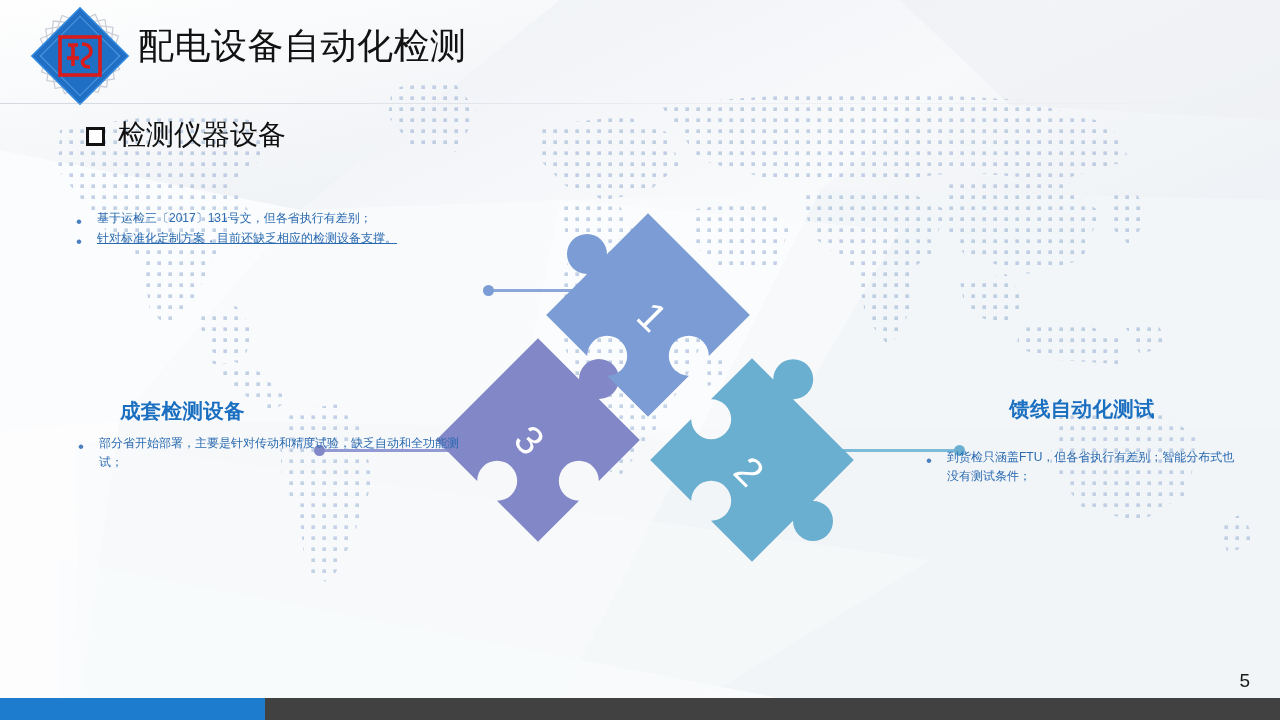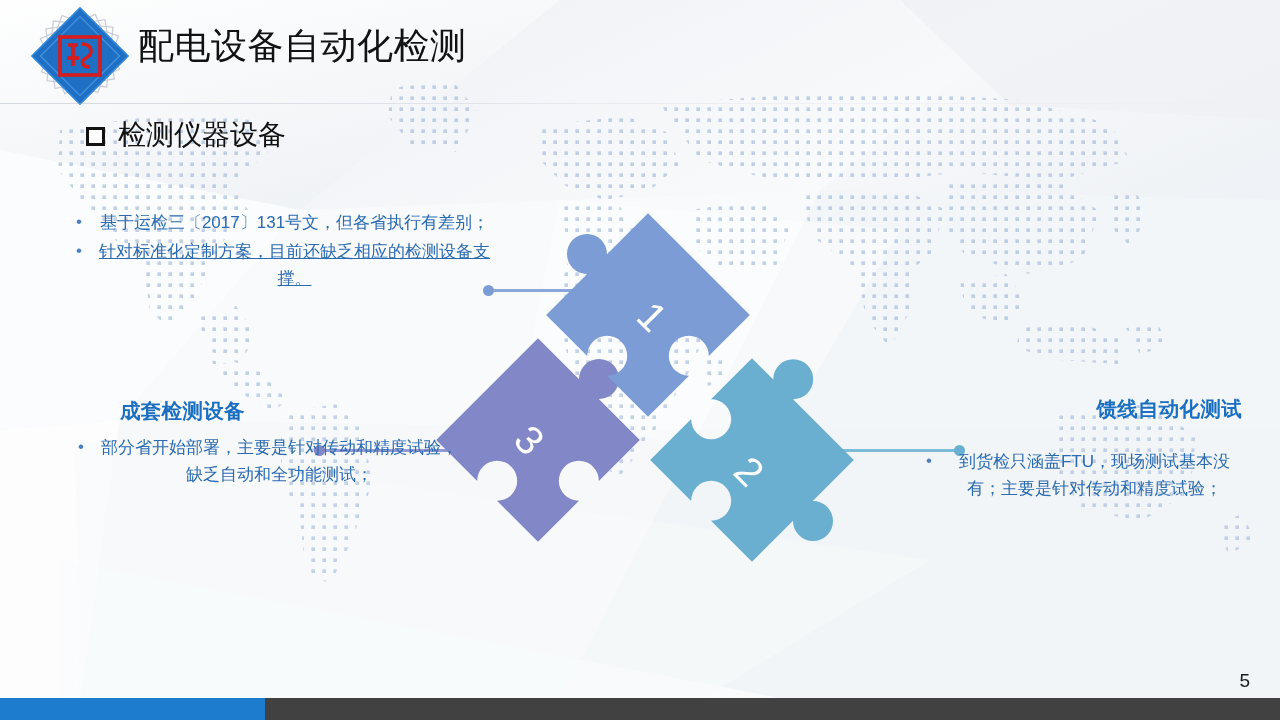--- a/index.html
+++ b/index.html
@@ -45,38 +45,38 @@
 
   
   .blk{position:absolute;}
   .blk-head{
     font-weight:bold;font-size:20.5px;color:#1a6fc0;line-height:1.25;
     white-space:nowrap;letter-spacing:.3px;
   }
   .bullets{margin:0;padding:0;list-style:none;}
   .bullets li{
     position:relative;padding-left:25px;
-    font-size:17px;line-height:1.62;color:#2a6ab0;text-align:center;
+    font-size:12px;line-height:1.62;color:#2a6ab0;
   }
   .bullets li + li{margin-top:1px;text-decoration:underline;}
   .bullets li::before{
     content:"•";position:absolute;left:4px;top:-1px;
     color:#4a7fc0;font-size:17px;
   }
 
   #blk-terminal{left:72px;top:203px;width:420px;}
   #blk-terminal .blk-head{text-align:right;padding-right:32px;}
   #blk-terminal .bullets{margin-top:6px;}
 
   #blk-complete{left:60px;top:398px;width:400px;}
   #blk-complete .blk-head{text-align:left;padding-left:60px;}
   #blk-complete .bullets{margin-top:10px;padding-left:14px;}
 
   #blk-feeder{left:922px;top:396px;width:320px;}
-  #blk-feeder .blk-head{text-align:right;}
+  #blk-feeder .blk-head{text-align:center;}
   #blk-feeder .bullets{margin-top:26px;}
 
   
   .connector{position:absolute;}
   .c-line{position:absolute;height:3px;border-radius:2px;}
   .c-dot{position:absolute;width:11px;height:11px;border-radius:50%;}
 
   
   .puzzle{position:absolute;left:430px;top:215px;width:460px;height:350px;}
   .puzzle svg{display:block;overflow:visible;}
@@ -265,21 +265,21 @@
   <div class="blk" id="blk-complete">
     <div class="blk-head">成套检测设备</div>
     <ul class="bullets">
       <li>部分省开始部署，主要是针对传动和精度试验，缺乏自动和全功能测试；</li>
     </ul>
   </div>
 
   <div class="blk" id="blk-feeder">
     <div class="blk-head">馈线自动化测试</div>
     <ul class="bullets">
-      <li>到货检只涵盖FTU，现场测试基本没有；主要是针对传动和精度试验；</li>
+      <li>到货检只涵盖FTU，但各省执行有差别；智能分布式也没有测试条件；</li>
     </ul>
   </div>
 
   <div class="pageno">5</div>
   <div class="footer">
     <div class="foot-blue"></div>
     <div class="foot-dark"></div>
   </div>
 
 </div>

